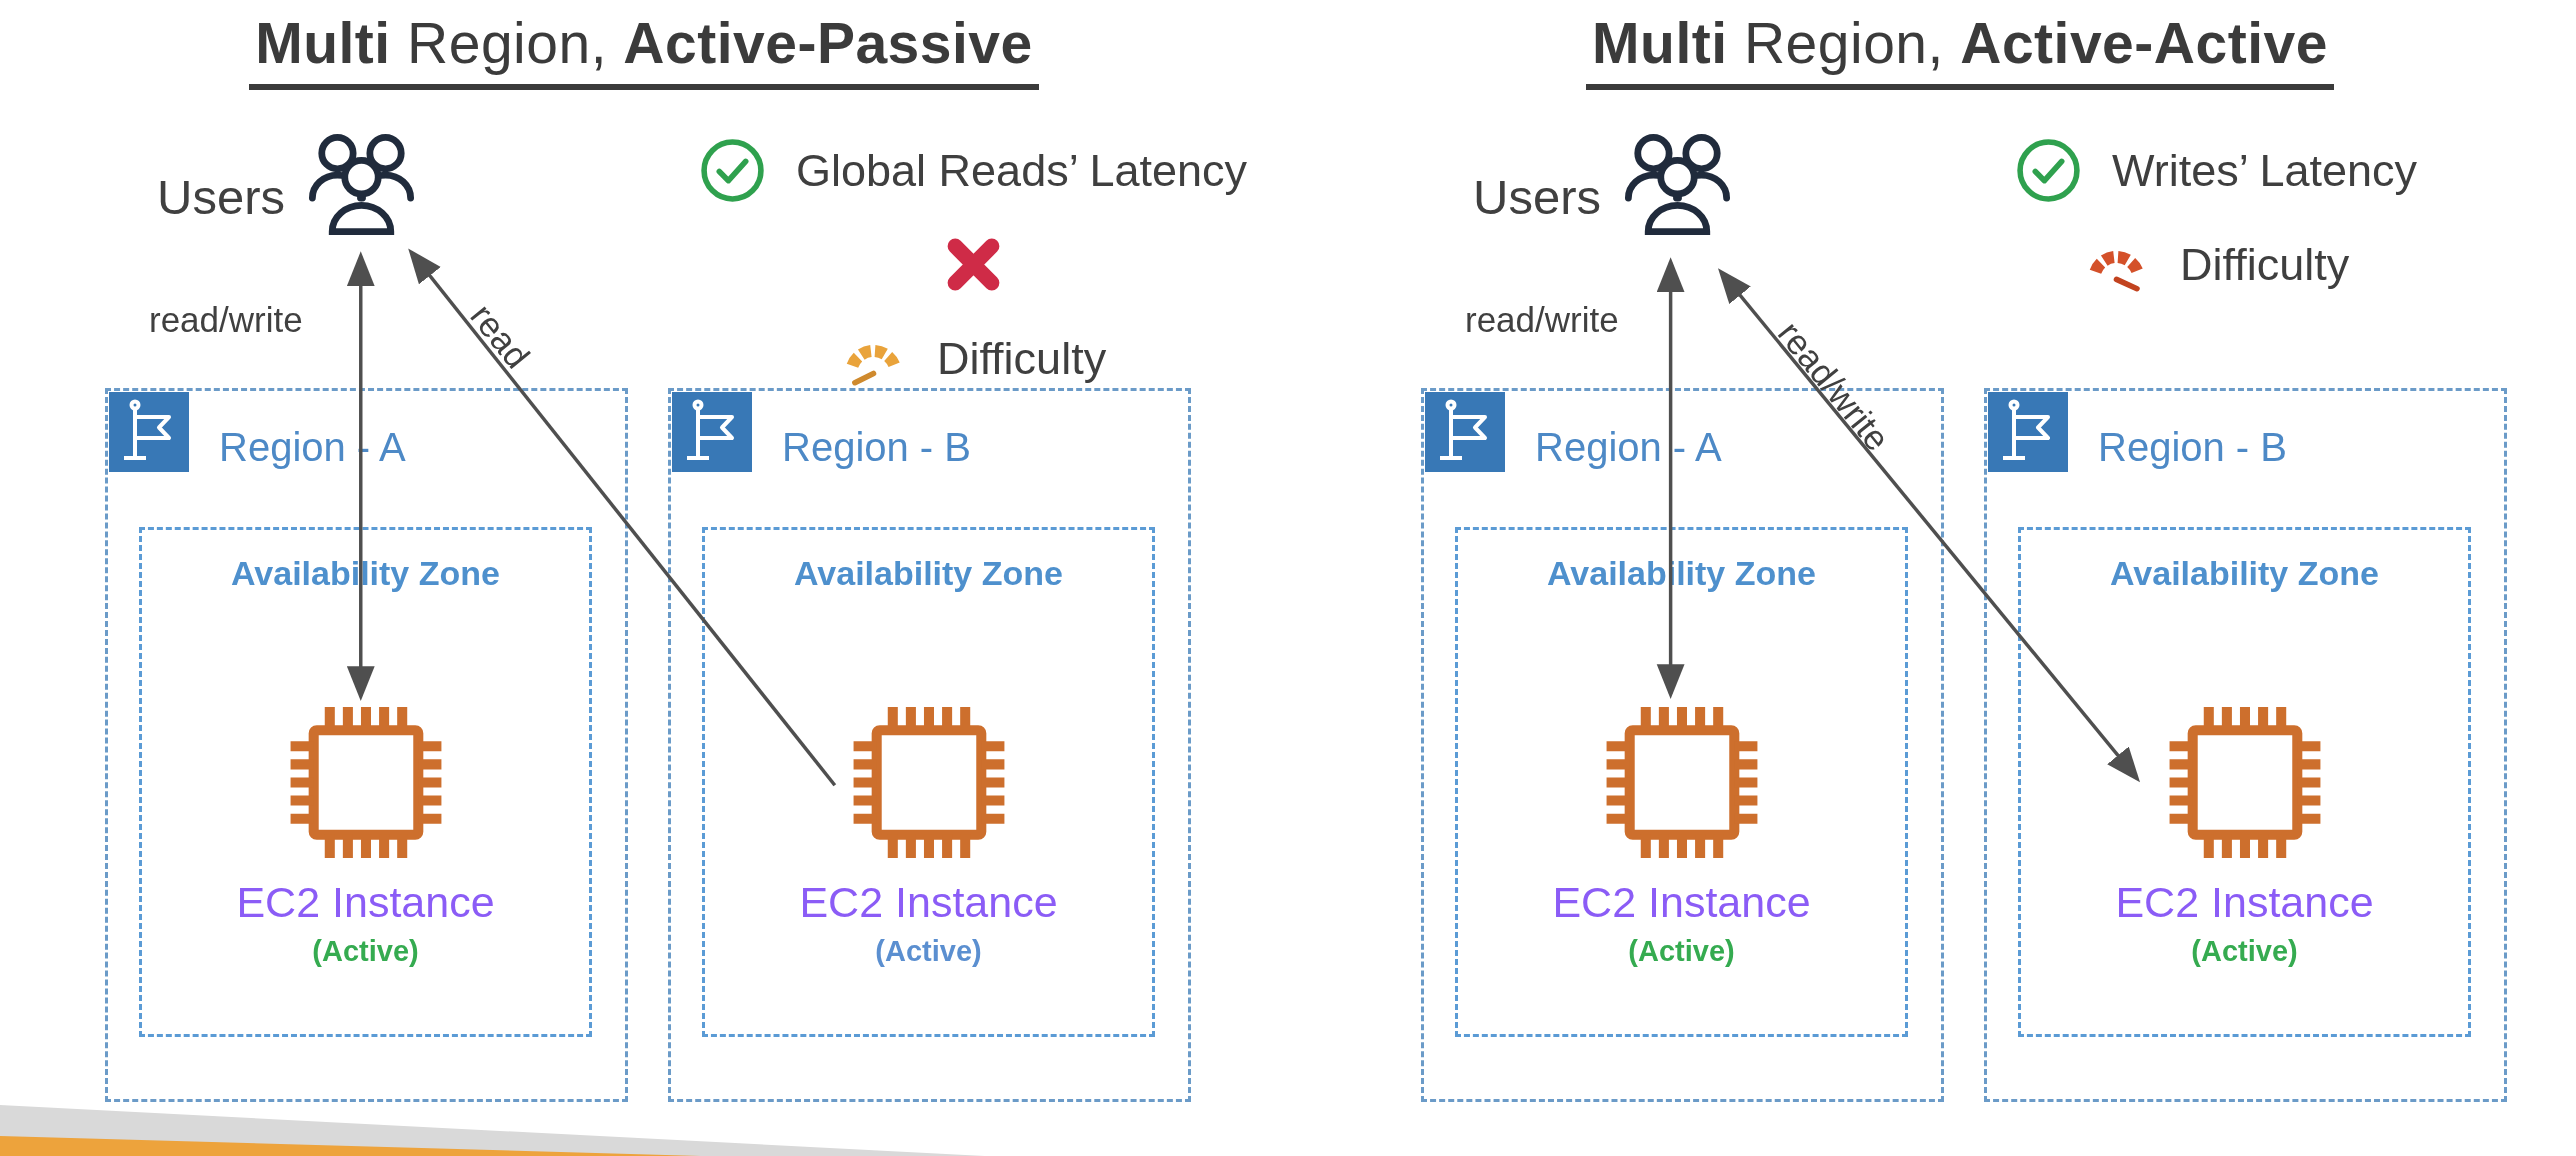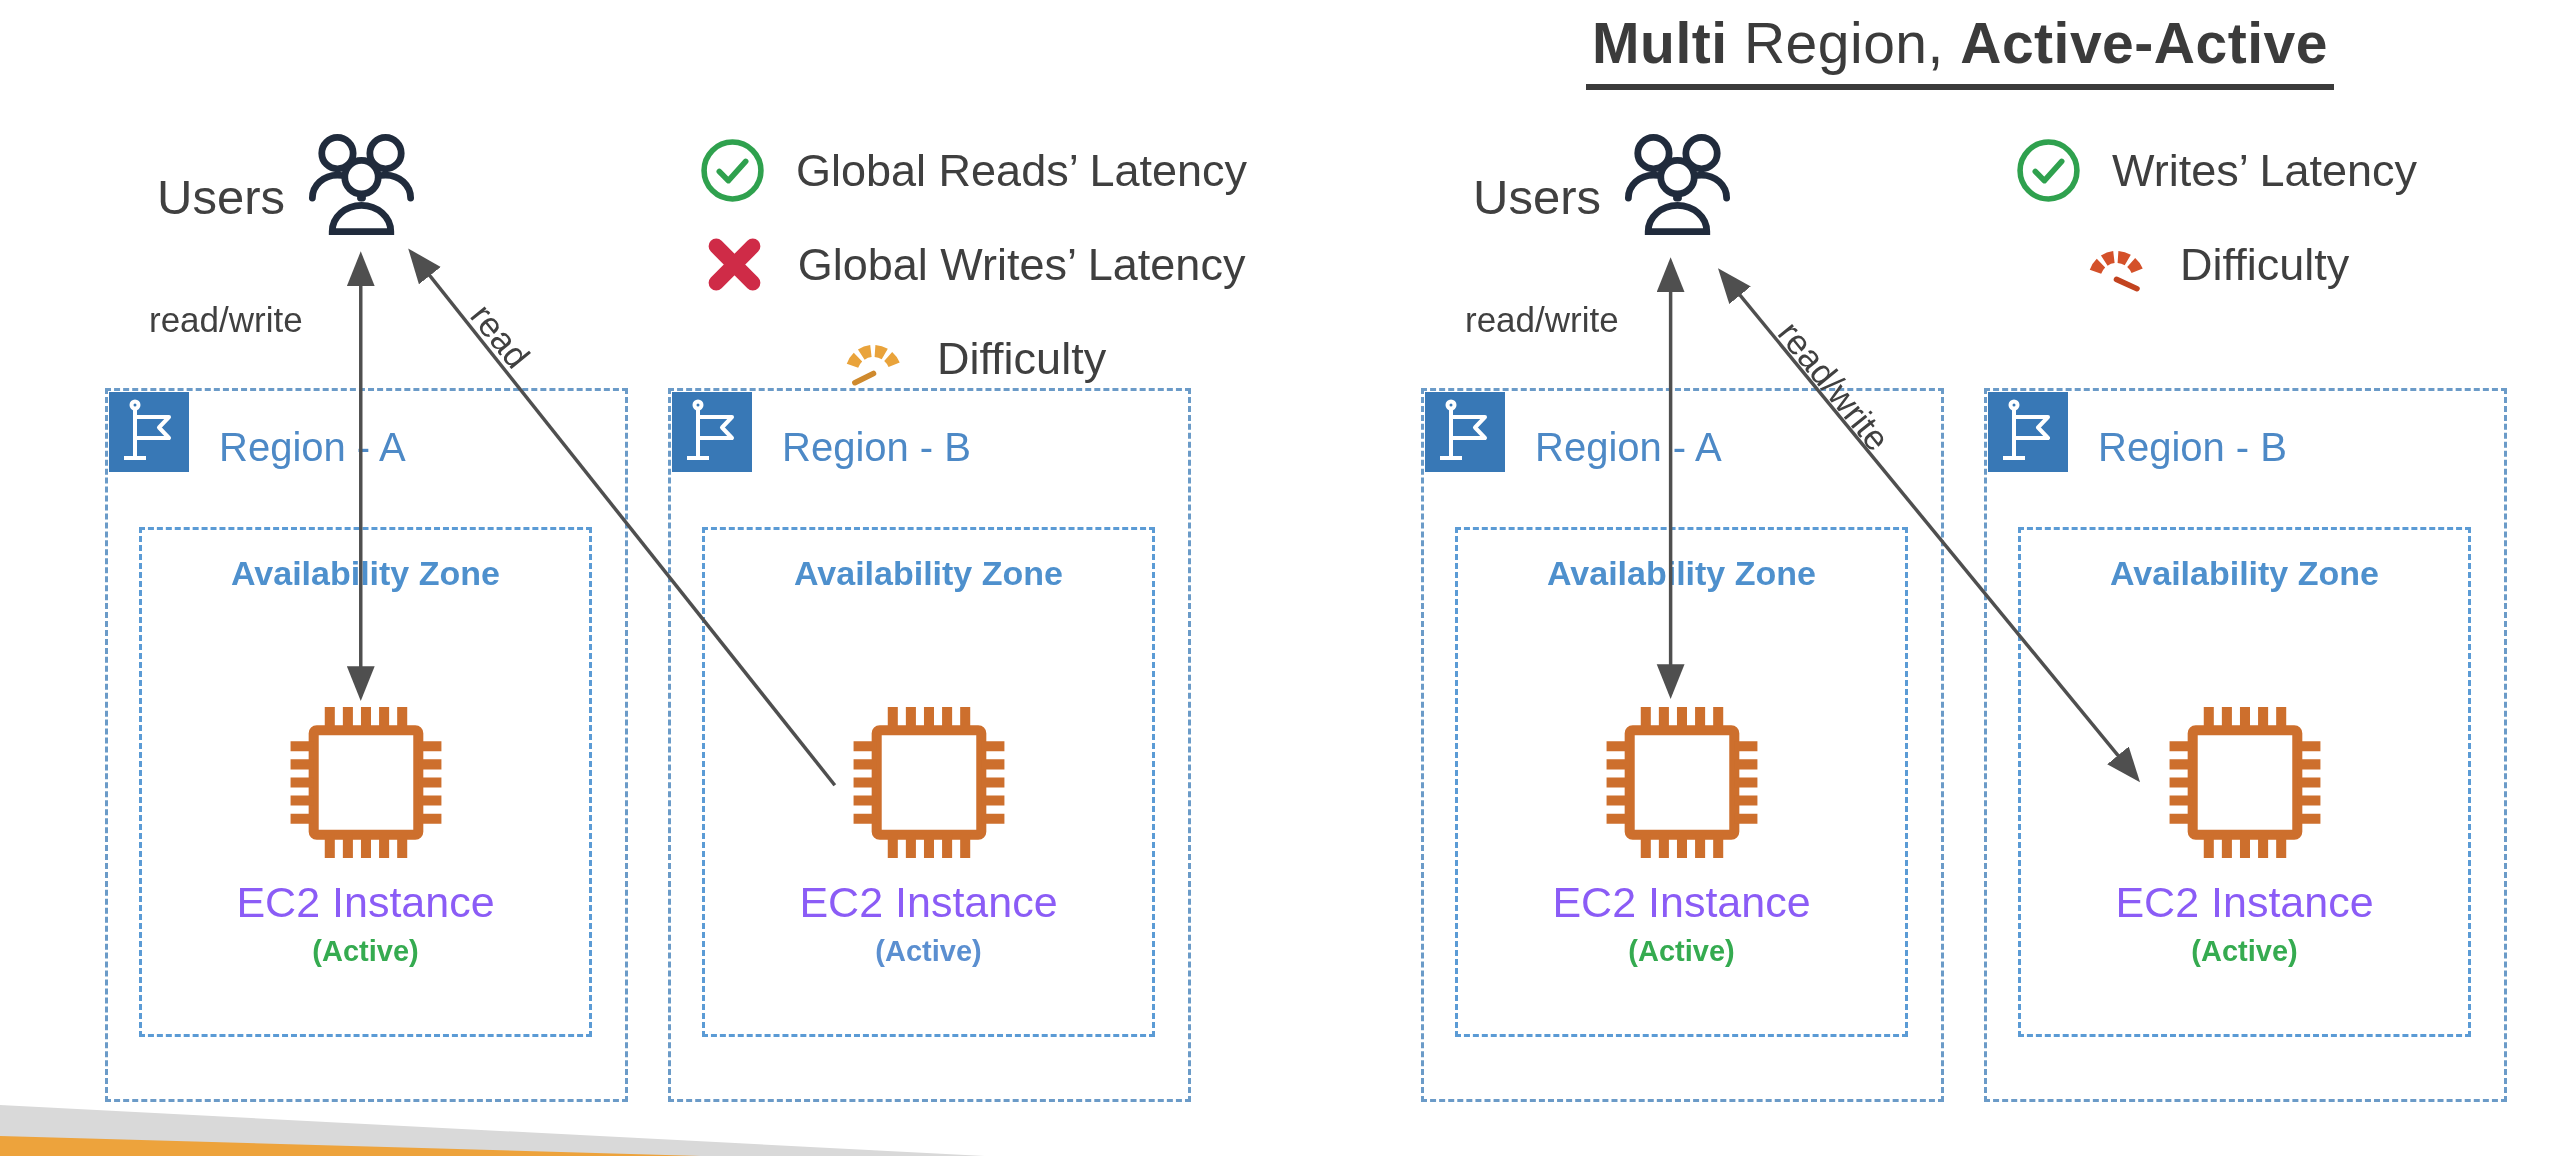--- a/index.html
+++ b/index.html
@@ -42,20 +42,23 @@
 
   .overlay{position:absolute;left:0;top:0;width:2576px;height:1157px;pointer-events:none;}
   .wedges{position:absolute;left:0;top:1103px;width:1014px;height:54px;}
 </style>
 </head>
 <body>
 
 <div class="slide">
 
   <section class="panel left">
+    <div class="title-wrap">
+      <span class="title-inner"><b>Multi</b><span> Region, </span><b>Active-Passive</b></span>
+    </div>
 
     <div class="users-lbl">Users</div>
     <span class="users-icon">
       <svg viewBox="0 0 110 112" fill="none" stroke="#202b3c" stroke-width="6.5" stroke-linecap="round">
         <circle cx="32" cy="25" r="15"></circle>
         <path d="M8,68 a24,22 0 0 1 48,0"></path>
         <circle cx="78" cy="25" r="15"></circle>
         <path d="M54,68 a24,22 0 0 1 48,0"></path>
         <circle cx="55" cy="48" r="16" fill="#ffffff"></circle>
         <path d="M27,100 a28,25 0 0 1 56,0 Z" fill="#ffffff"></path>
@@ -73,21 +76,20 @@
           </svg>
         </span>
         <span class="ltext">Global Reads’ Latency</span>
       </div>
       <div class="lrow">
         <span class="licon" style="color:#cf2b47">
           <svg viewBox="0 0 66 66" fill="none" stroke="currentColor" stroke-width="15" stroke-linecap="round">
             <path d="M15,15 L51,51 M51,15 L15,51"></path>
           </svg>
         </span>
-        <span class="ltext">Global Writes’ Latency</span>
       </div>
       <div class="lrow">
         <span class="licon" style="color:#e9a33b">
           <svg viewBox="0 0 72 60" fill="none">
             <path d="M13.4,37.8 A24,24 0 0 1 58.6,37.8" stroke="currentColor" stroke-width="13" stroke-dasharray="11 4.5"></path>
             <line x1="36" y1="46" x2="16" y2="56" stroke="#cf8a2e" stroke-width="6" stroke-linecap="round"></line>
           </svg>
         </span>
         <span class="ltext">Difficulty</span>
       </div>

